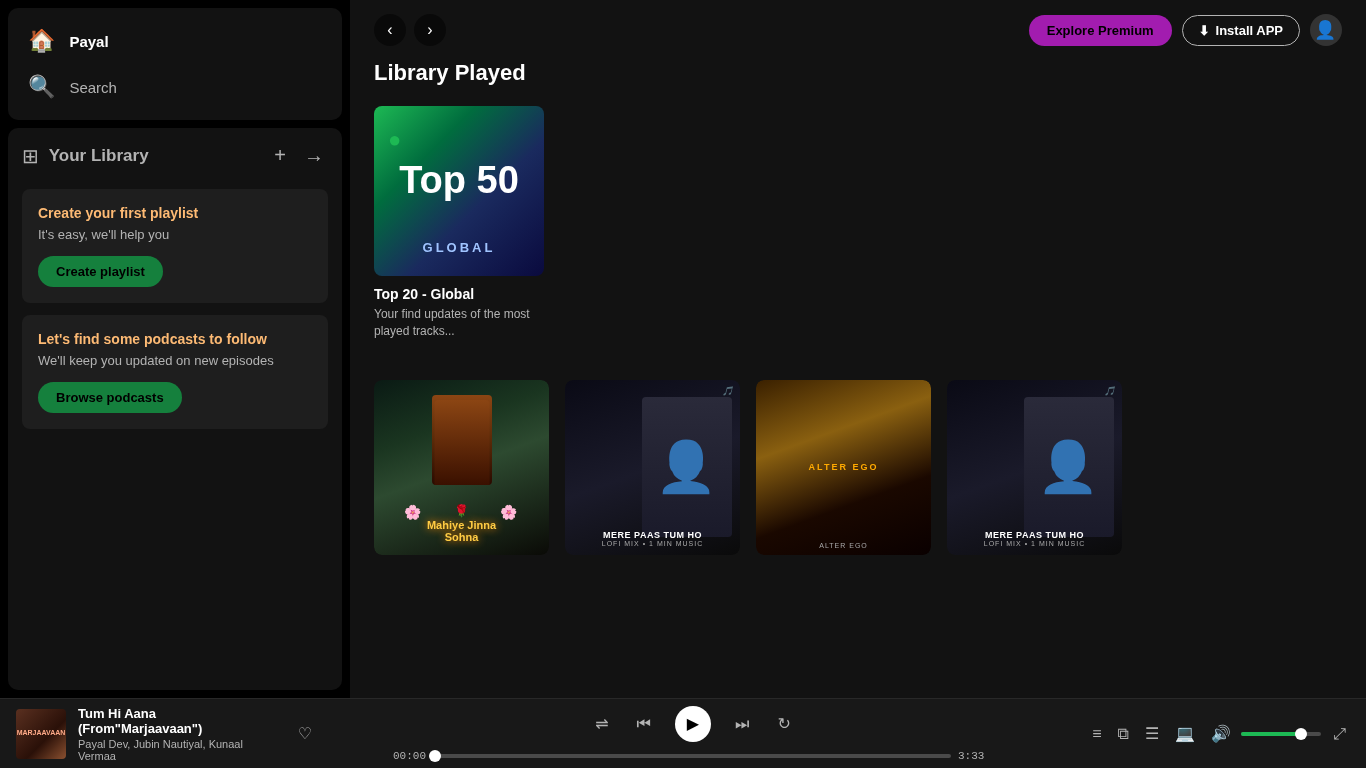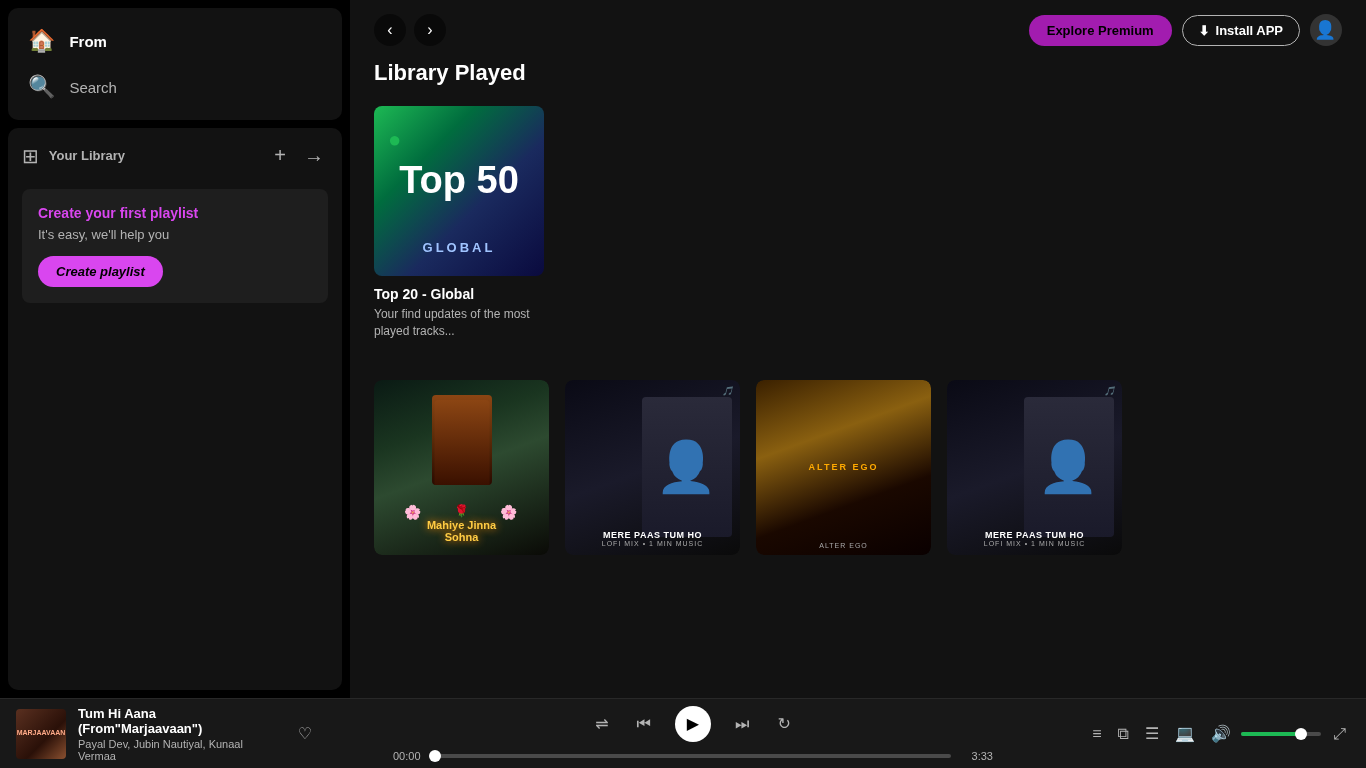--- a/index.html
+++ b/index.html
@@ -78,21 +78,21 @@
       align-items: center;
       gap: 10px;
     }
 
     .library-icon {
       font-size: 20px;
       color: #b3b3b3;
     }
 
     .library-title {
-      font-size: 13px;
+      font-size: 17px;
       font-weight: 700;
       color: #b3b3b3;
     }
 
     .library-actions {
       display: flex;
       gap: 10px;
       align-items: center;
     }
 
@@ -109,40 +109,39 @@
     .promo-card {
       background: #1e1e1e;
       border-radius: 8px;
       padding: 16px;
       margin-bottom: 12px;
     }
 
     .promo-title {
       font-size: 14px;
       font-weight: 700;
-      color: #d946ef;
+      color: #fdba74;
       margin-bottom: 6px;
     }
 
     .promo-desc {
       font-size: 13px;
       color: #b3b3b3;
       margin-bottom: 14px;
     }
 
     .promo-btn {
-      background: #d946ef;
+      background: #15803d;
       color: #000;
       border: none;
       border-radius: 20px;
       padding: 8px 18px;
       font-size: 13px;
       font-weight: 700;
       cursor: pointer;
-      font-style: italic;
     }
 
     
     .main-content {
       flex: 1;
       background: #121212;
       overflow-y: auto;
       padding: 0;
       position: relative;
     }
@@ -427,28 +426,29 @@
       align-items: center;
       justify-content: center;
     }
 
     .progress-row {
       display: flex;
       align-items: center;
       gap: 7px;
       width: 100%;
       max-width: 600px;
+      font-family: Liberation Mono, monospace;
     }
 
     .time-label {
       font-size: 11px;
       color: #b3b3b3;
       min-width: 35px;
     }
-    .time-label.right { text-align: right; }
+    .time-label.right { }
 
     .progress-bar-track {
       flex: 1;
       height: 4px;
       background: #4a4a4a;
       border-radius: 2px;
       position: relative;
       cursor: pointer;
     }
 
@@ -559,21 +559,21 @@
 </head>
 <body>
 
 <div class="main-layout">
 
   <div class="sidebar">
 
     <div class="nav-section">
       <div class="nav-item active">
         <span class="nav-icon">🏠</span>
-        <span class="nav-label">From</span>
+        <span class="nav-label">Payal</span>
       </div>
       <div class="nav-item">
         <span class="nav-icon">🔍</span>
         <span class="nav-label">Search</span>
       </div>
     </div>
 
     <div class="library-section">
       <div class="library-header">
         <div class="library-title-group">
@@ -585,20 +585,25 @@
           <button class="library-action-btn">→</button>
         </div>
       </div>
 
       <div class="promo-card">
         <div class="promo-title">Create your first playlist</div>
         <div class="promo-desc">It's easy, we'll help you</div>
         <button class="promo-btn">Create playlist</button>
       </div>
 
+      <div class="promo-card">
+        <div class="promo-title">Let's find some podcasts to follow</div>
+        <div class="promo-desc">We'll keep you updated on new episodes</div>
+        <button class="promo-btn">Browse podcasts</button>
+      </div>
     </div>
   </div>
 
   <div class="main-content">
 
     <div class="top-bar">
       <div class="nav-arrows">
         <button class="arrow-btn">‹</button>
         <button class="arrow-btn">›</button>
       </div>

